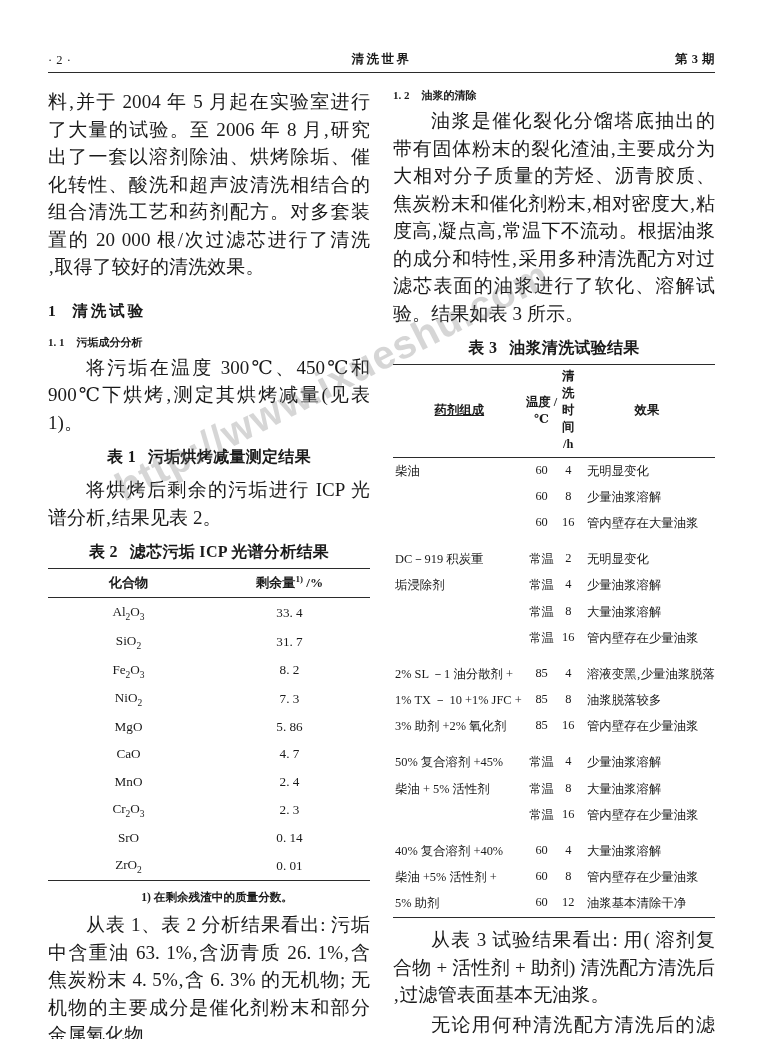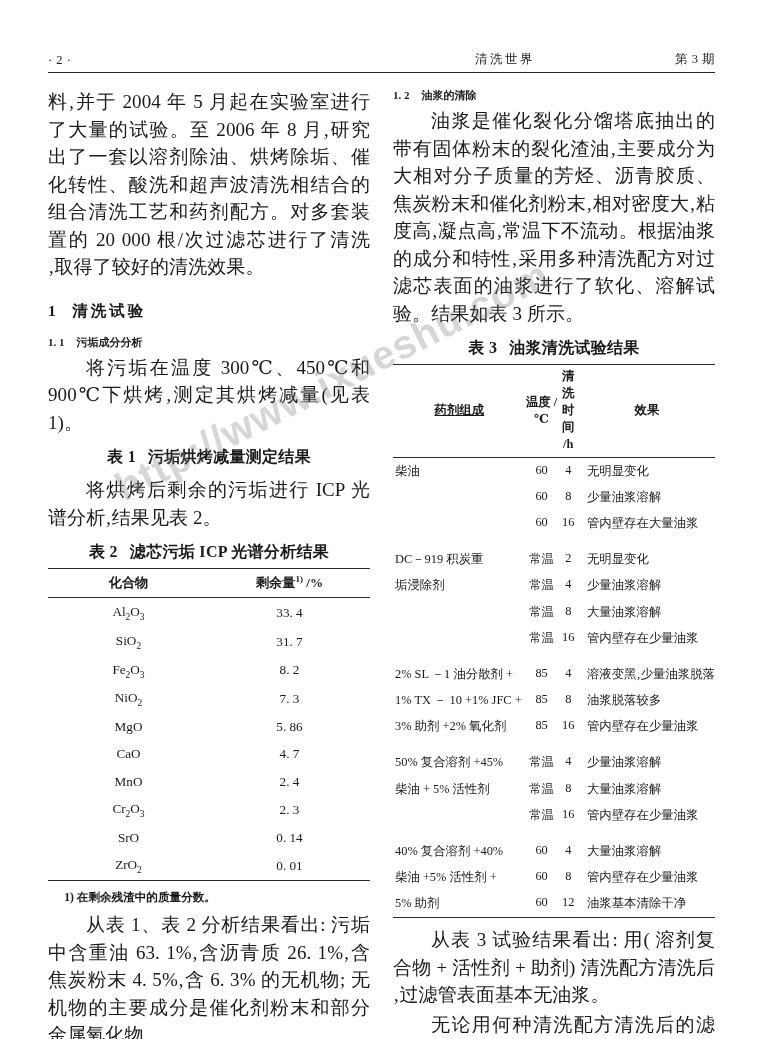--- a/index.html
+++ b/index.html
@@ -28,22 +28,22 @@
     left: 48px;
     top: 46px;
     width: 667px;
     height: 22px;
     display: flex;
     align-items: flex-end;
     font-size: 12.5px;
     letter-spacing: 0.5px;
   }
   .runhead .folio { width: 180px; text-align: left; }
-  .runhead .journal { flex: 1; text-align: right; letter-spacing: 2.5px; }
-  .runhead .issue { width: 180px; text-align: right; }
+  .runhead .journal { flex: 1; text-align: center; letter-spacing: 2.5px; font-weight: bold; }
+  .runhead .issue { width: 180px; text-align: right; font-weight: bold; }
   .runrule {
     position: absolute;
     left: 48px;
     top: 72px;
     width: 667px;
     height: 0;
     border-top: 1.1px solid #2b2b2b;
   }
 
   
@@ -118,20 +118,21 @@
   .t1 .c2, .t2 .c2 { width: 50%; }
   .t2 td.formula { font-family: "Liberation Serif", serif; }
   .t2 td.formula sub { font-size: 9.5px; }
 
   .footnote {
     font-size: 11.6px;
     margin: 7px 0 0 0;
     text-indent: 1.4em;
     font-weight: bold;
     line-height: 18px;
+    text-align: center;
   }
 
   
   table.t3 {
     width: 100%;
     border-collapse: collapse;
     font-size: 12.4px;
   }
   table.t3 thead th {
     font-weight: bold;

